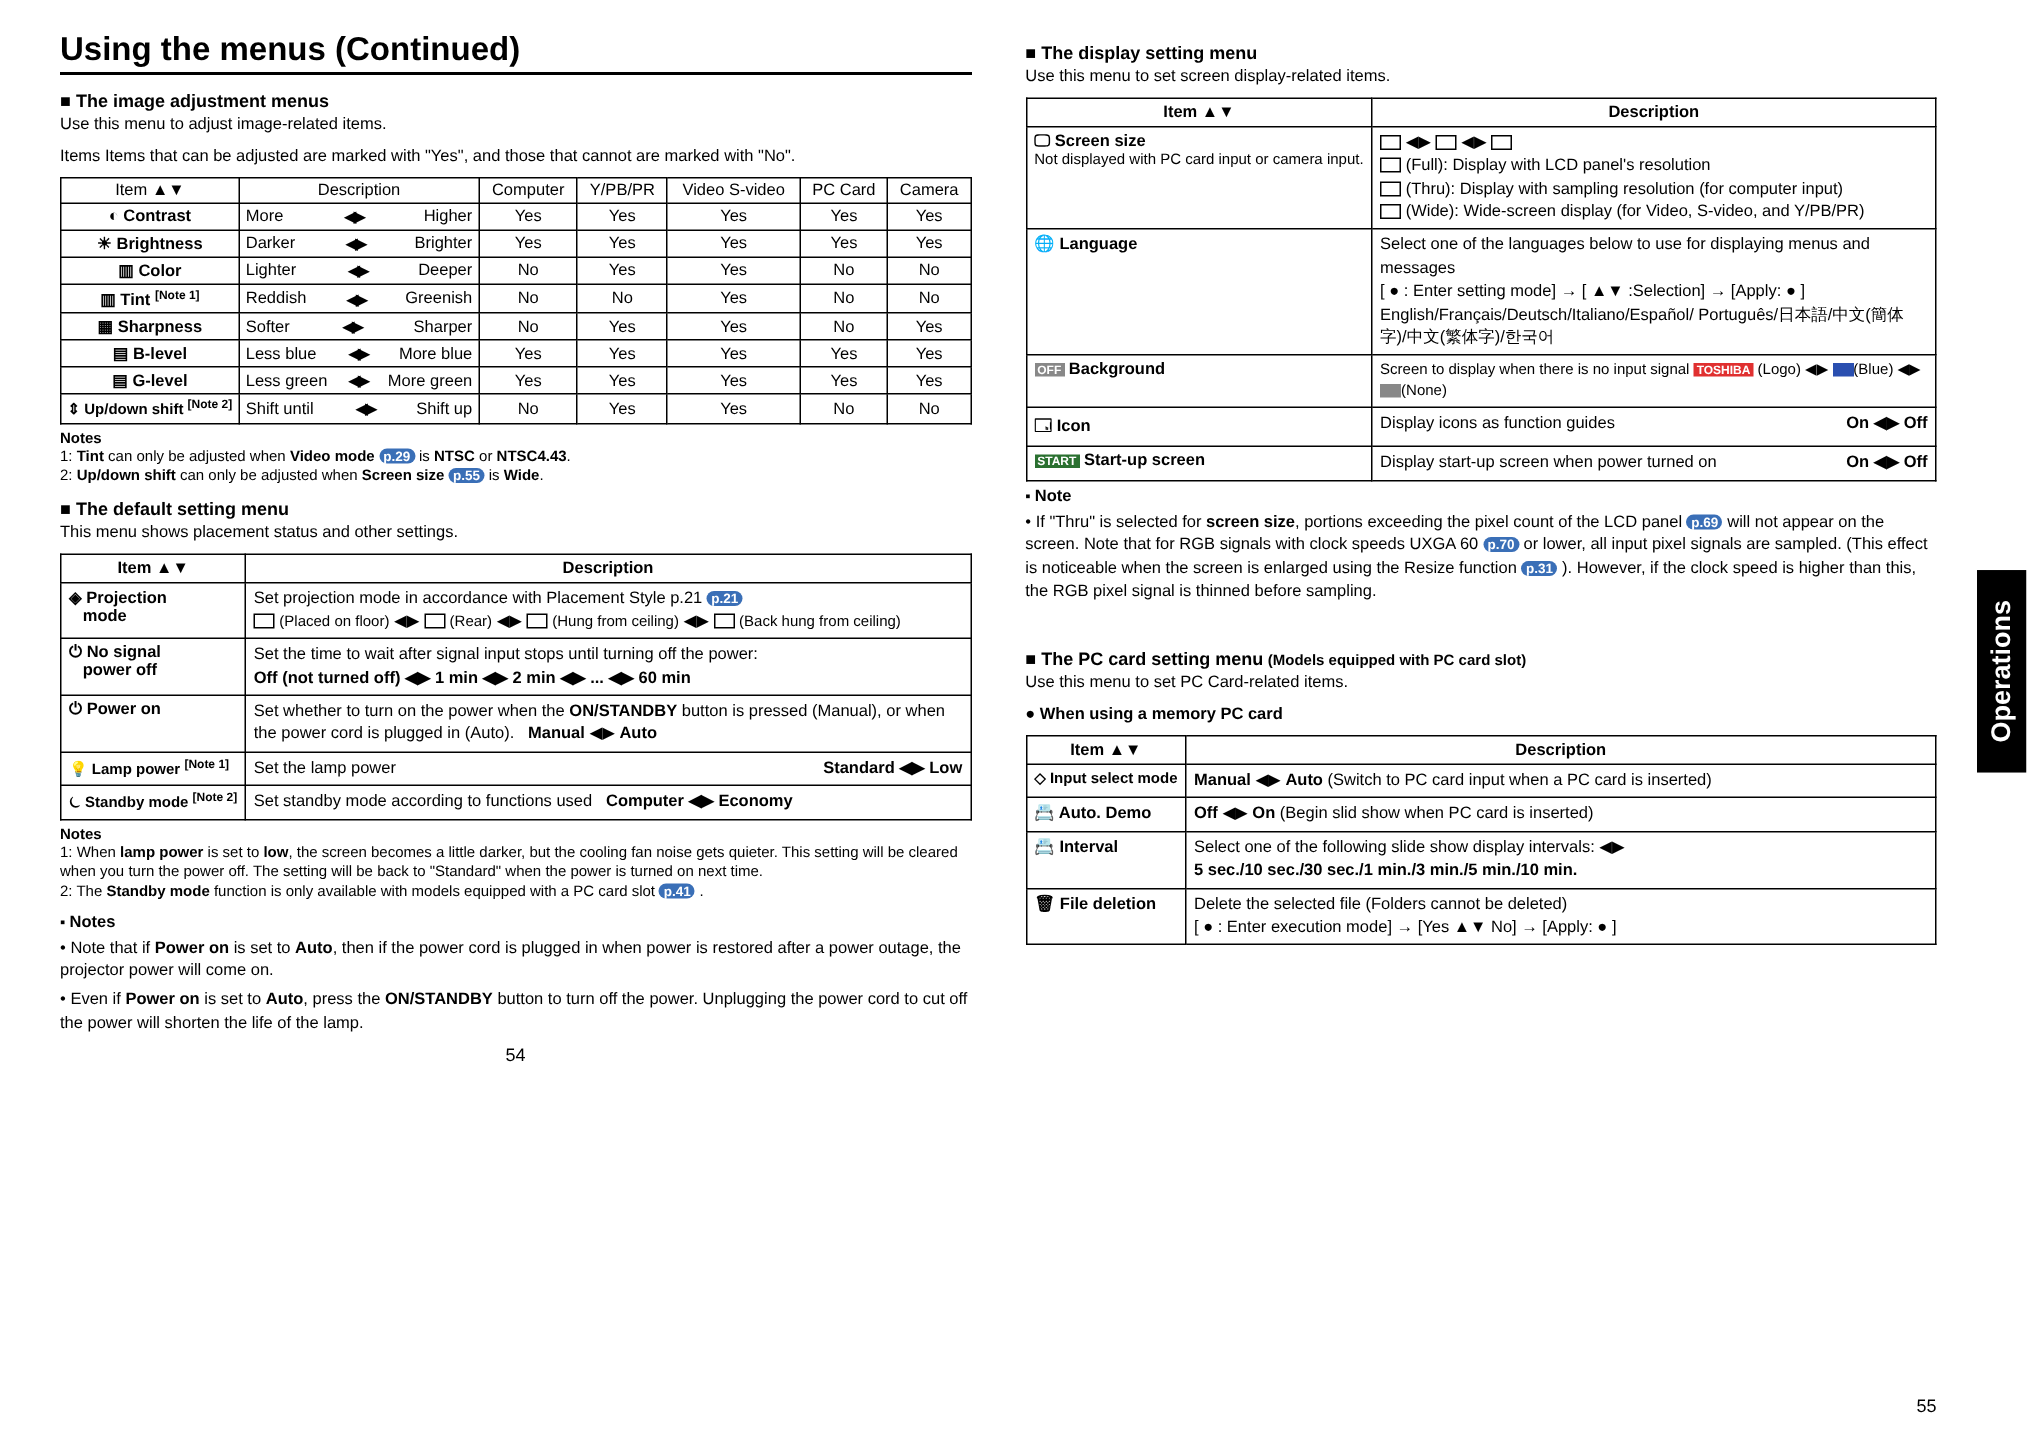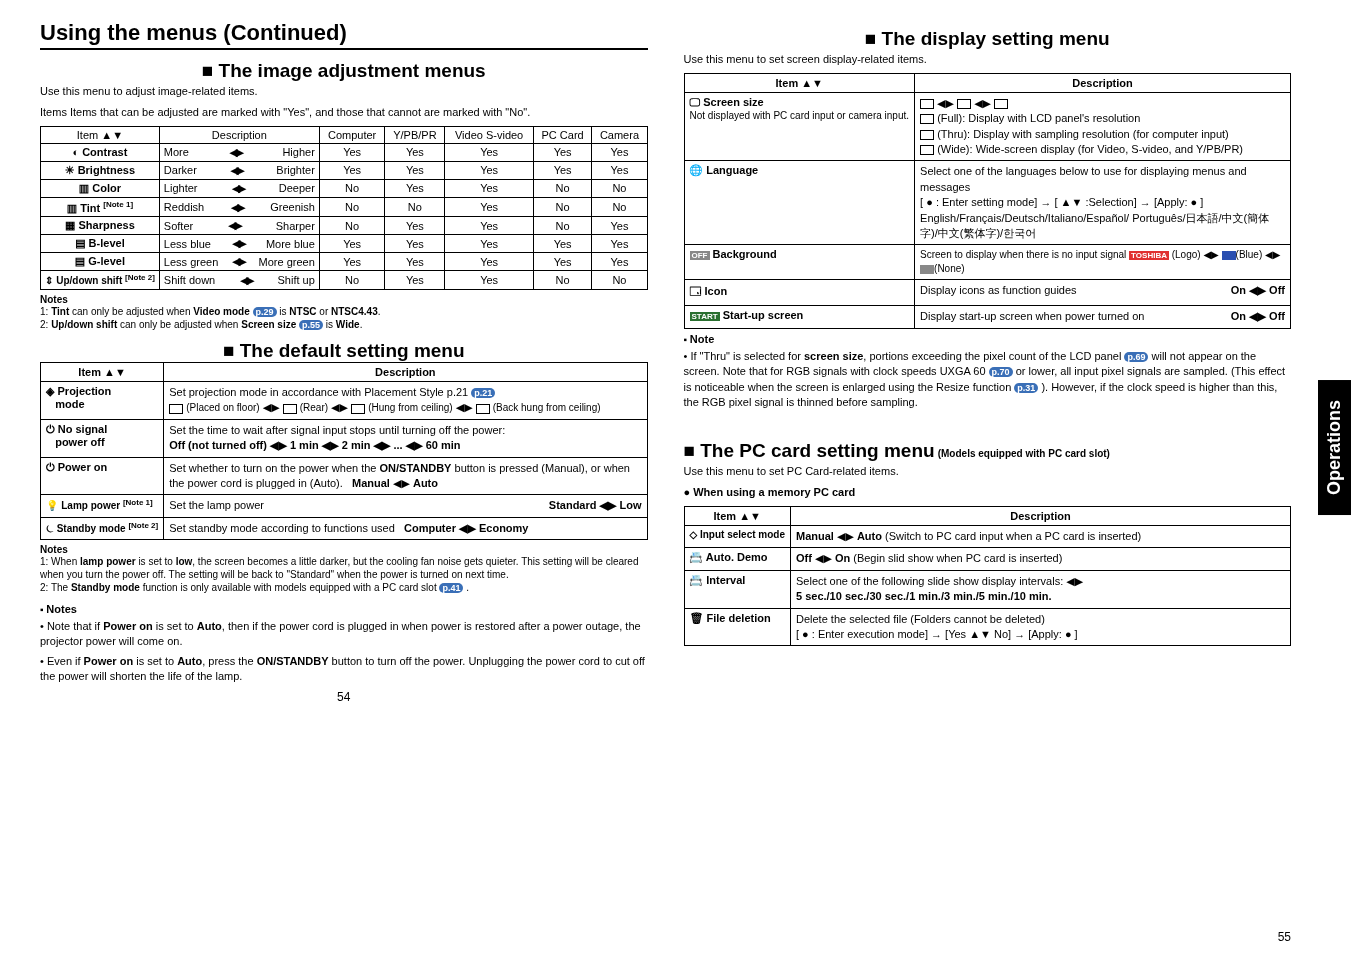--- a/index.html
+++ b/index.html
@@ -1,20 +1,20 @@
 <!DOCTYPE html>
 <html><head>
 <meta charset="utf-8">
 <style>
   * { box-sizing: border-box; margin: 0; padding: 0; }
   body { font-family: Arial, Helvetica, sans-serif; font-size: 11px; color: #000; width: 1351px; height: 954px; position: relative; background: #fff; }
   .page { display: flex; padding: 20px 30px 10px 40px; gap: 36px; }
   .col { flex: 1; }
   .main-title { font-size: 22px; font-weight: bold; border-bottom: 2px solid #000; margin-bottom: 10px; padding-bottom: 2px; }
-  .section-title { font-size: 19px; font-weight: bold; margin-top: 8px; text-align: center; }
+  .section-title { font-size: 12px; font-weight: bold; margin-top: 8px; }
   .section-title::before { content: "■ "; }
   .sub { font-size: 11px; margin: 2px 0 6px 0; line-height: 1.35; }
   table.adj { border-collapse: collapse; width: 100%; font-size: 11px; }
   table.adj th, table.adj td { border: 1px solid #000; padding: 2px 4px; text-align: center; vertical-align: middle; }
   table.adj th { font-weight: normal; }
   .item-cell { text-align: left; font-weight: bold; white-space: nowrap; }
   .desc-cell { text-align: left; }
   .desc-row { display: flex; align-items: center; justify-content: space-between; gap: 4px; }
   .lr-icons { letter-spacing: -2px; }
   .notes-title { font-weight: bold; font-size: 10px; margin-top: 4px; }
@@ -166,39 +166,40 @@
             <td>Yes</td>
             <td>Yes</td>
             <td>Yes</td>
             <td>Yes</td>
             <td>Yes</td>
           </tr>
       <tr>
             <td class="item-cell small">⇕ <b>Up/down shift</b> <span class="sup">[Note 2]</span></td>
             <td class="desc-cell">
               <div class="desc-row">
-                <span>Shift down</span>
+                <span>Shift until</span>
                 <span class="lr-icons">◀▶</span>
                 <span>Shift up</span>
               </div>
             </td>
             <td>No</td>
             <td>Yes</td>
             <td>Yes</td>
             <td>No</td>
             <td>No</td>
           </tr>
     </tbody>
       </table>
 
     <div class="notes-title">Notes</div>
     <div class="notes">1: <b>Tint</b> can only be adjusted when <b>Video mode</b> <span class="pageref">p.29</span>  is <b>NTSC</b> or <b>NTSC4.43</b>.</div>
     <div class="notes">2: <b>Up/down shift</b> can only be adjusted when <b>Screen size</b> <span class="pageref">p.55</span>  is <b>Wide</b>.</div>
 
     <div class="section-title">The default setting menu</div>
+    <div class="sub">This menu shows placement status and other settings.</div>
 
     <table class="def">
       <tbody>
           <tr>
             <th style="width:110px"><span>Item</span> <span class="ud-icons">▲▼</span></th>
             <th>Description</th>
           </tr>
       <tr>
         <td class="def-item">◈ Projection<br>&nbsp;&nbsp;&nbsp;mode</td>
         <td class="def-desc">

